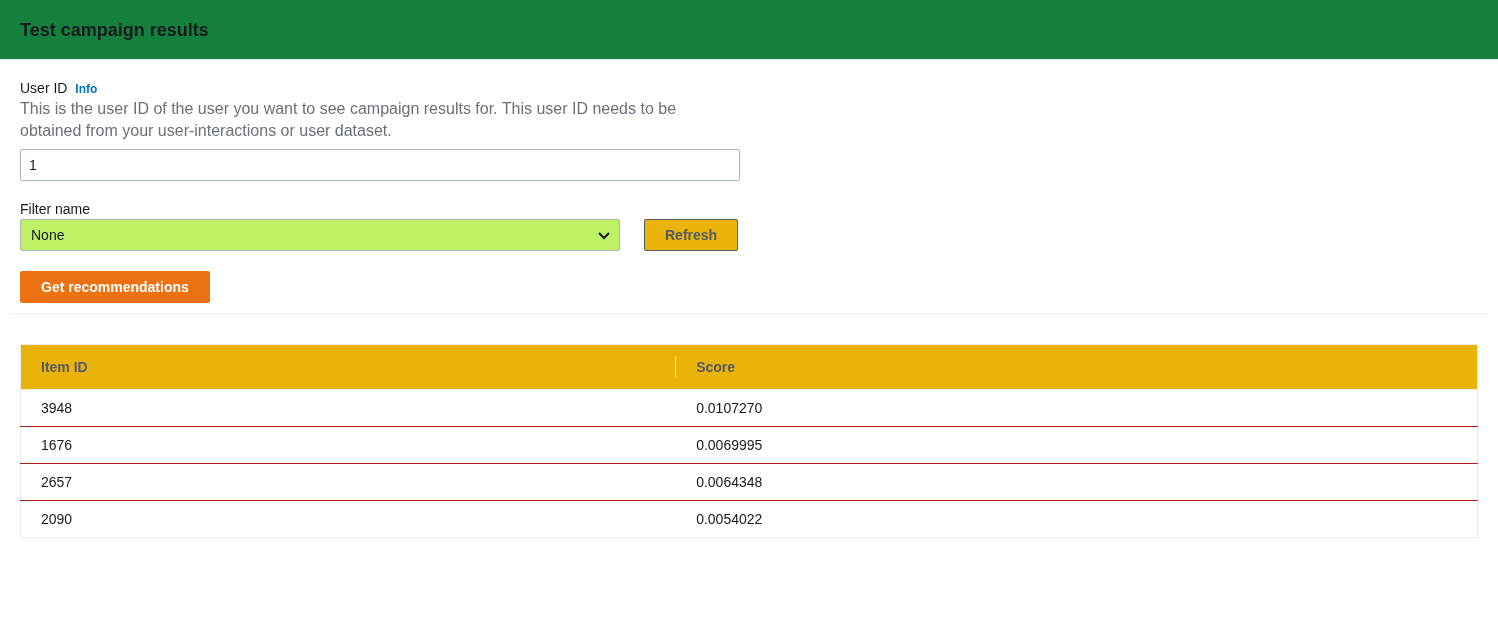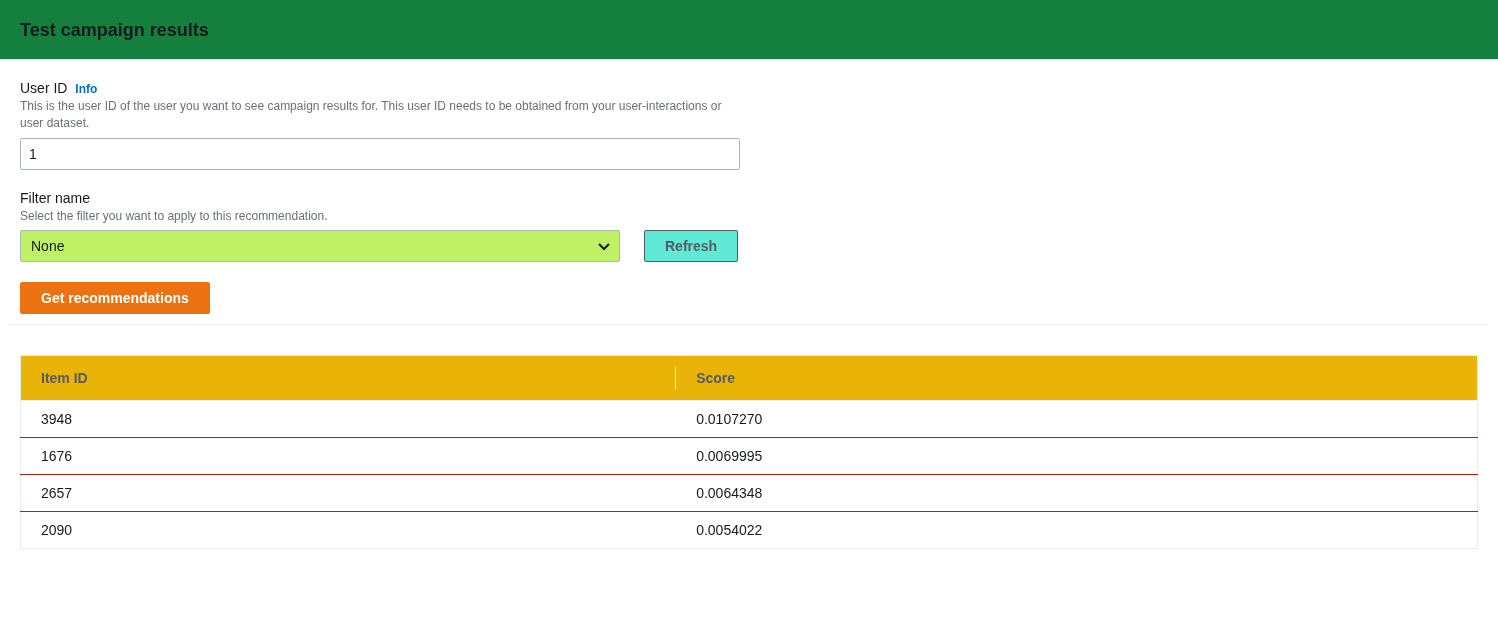--- a/index.html
+++ b/index.html
@@ -38,21 +38,21 @@
       color: #16191f;
     }
     .info-link {
       color: #0073bb;
       font-size: 12px;
       font-weight: 700;
       margin-left: 4px;
       cursor: pointer;
     }
     .field-description {
-      font-size: 12px;
+      font-size: 16px;
       color: #687078;
       line-height: 1.4;
       max-width: 720px;
       margin-bottom: 6px;
     }
     .text-input {
       width: 720px;
       height: 32px;
       padding: 4px 8px;
       border: 1px solid #aab7b8;
@@ -92,21 +92,21 @@
       pointer-events: none;
     }
     .btn {
       display: inline-flex;
       align-items: center;
       justify-content: center;
       height: 32px;
       padding: 0 20px;
       border: 1px solid #545b64;
       border-radius: 2px;
-      background: #5eead4;
+      background: #eab308;
       color: #545b64;
       font-size: 14px;
       font-weight: 700;
       cursor: pointer;
     }
     .btn-primary {
       background: #ec7211;
       border-color: #ec7211;
       color: #ffffff;
     }
@@ -190,21 +190,20 @@
       <span class="info-link">Info</span>
     </div>
     <div class="field-description">This is the user ID of the user you want to see campaign results for. This user ID needs to be obtained from your user-interactions or user dataset.</div>
     <input type="text" class="text-input" value="1" style="">
   </div>
 
   <div class="form-field">
     <div class="field-label-row">
       <span class="field-label">Filter name</span>
     </div>
-    <div class="field-description">Select the filter you want to apply to this recommendation.</div>
     <div class="select-row">
       <div class="select-wrapper">
         <div class="select-input">
           <span>None</span>
         </div>
         <span class="select-caret">
           <svg width="12" height="8" viewBox="0 0 12 8">
               <path d="M1 1 L6 6 L11 1" stroke="#16191f" stroke-width="2" fill="none"></path>
             </svg>
         </span>

